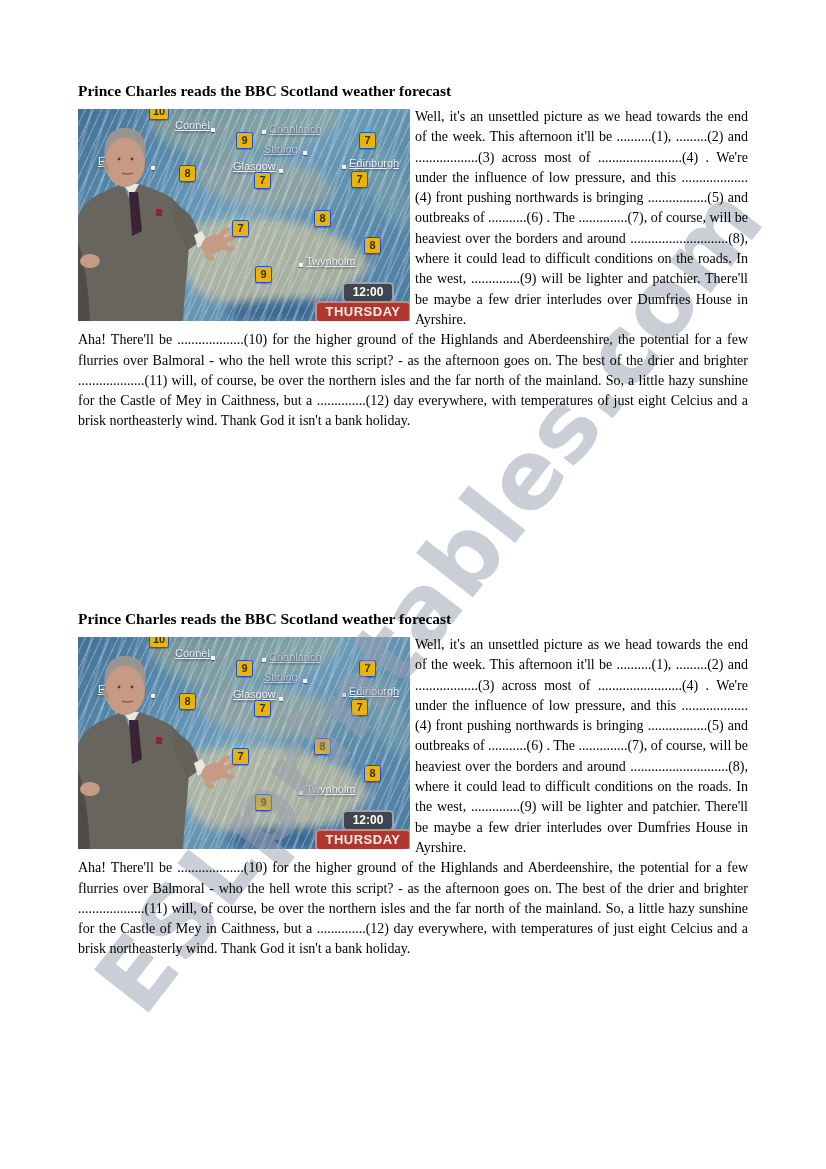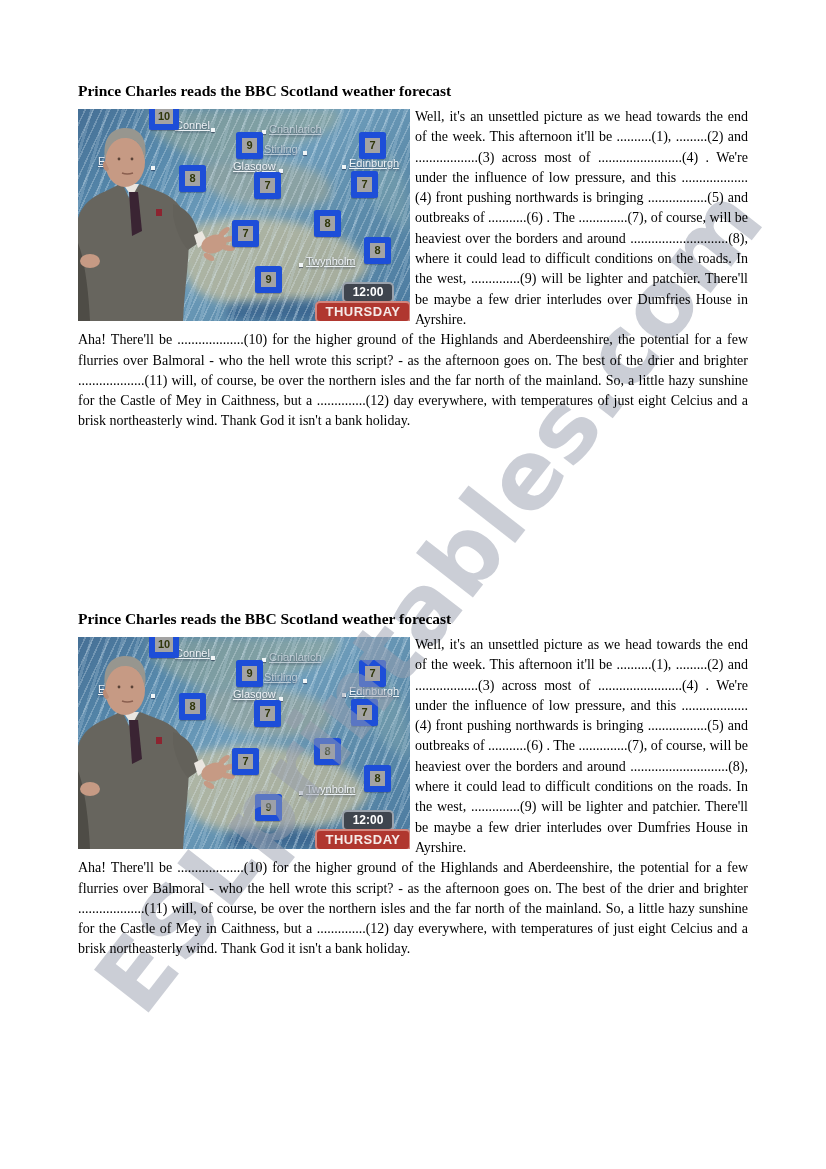--- a/index.html
+++ b/index.html
@@ -16,22 +16,22 @@
             overflow:hidden;z-index:1;background:#5d8cab;}
   
   .map-sea{position:absolute;inset:0;
     background:linear-gradient(135deg,#456f95 0%,#5688ab 22%,#6f9ebc 48%,#5d8cab 70%,#4c7ba0 100%);}
   .map-land{position:absolute;inset:0;width:100%;height:100%;}
   .rain1{position:absolute;inset:0;opacity:.8;
     background:repeating-linear-gradient(115deg,rgba(255,255,255,0) 0 6px,rgba(231,243,250,.33) 6px 7.5px);}
   .rain2{position:absolute;inset:0;opacity:.65;
     background:repeating-linear-gradient(107deg,rgba(255,255,255,0) 0 12px,rgba(214,233,245,.30) 12px 15px);}
   .charles{position:absolute;left:0;top:0;width:332px;height:212px;z-index:3;}
-  .temp{position:absolute;z-index:5;width:15px;height:15px;background:#a3a3a3;
-        border:6px solid #1d4ed8;border-radius:2.5px;color:#30370a;font:bold 11px/15px "Liberation Sans",sans-serif;
+  .temp{position:absolute;z-index:5;width:15px;height:15px;background:#eab308;
+        border:1px solid #1d4ed8;border-radius:2.5px;color:#30370a;font:bold 11px/15px "Liberation Sans",sans-serif;
         text-align:center;box-shadow:0 1px 1px rgba(0,0,30,.25);}
   .temp.wide{width:18px;}
   .place{position:absolute;z-index:4;color:#eef3f6;font:11px "Liberation Sans",sans-serif;
          text-shadow:0 1px 2px rgba(0,10,40,.55);white-space:nowrap;text-decoration:underline;}
   .place.faded{color:rgba(219,229,236,.72);}
   .place.behind{z-index:2;}
   .pdot{position:absolute;z-index:4;width:4px;height:4px;background:#f2f6f8;
         box-shadow:0 1px 1px rgba(0,10,40,.5);}
   .pdot.behind{z-index:2;}
   .clock-box{position:absolute;left:264px;top:173px;width:48px;height:17px;z-index:6;

